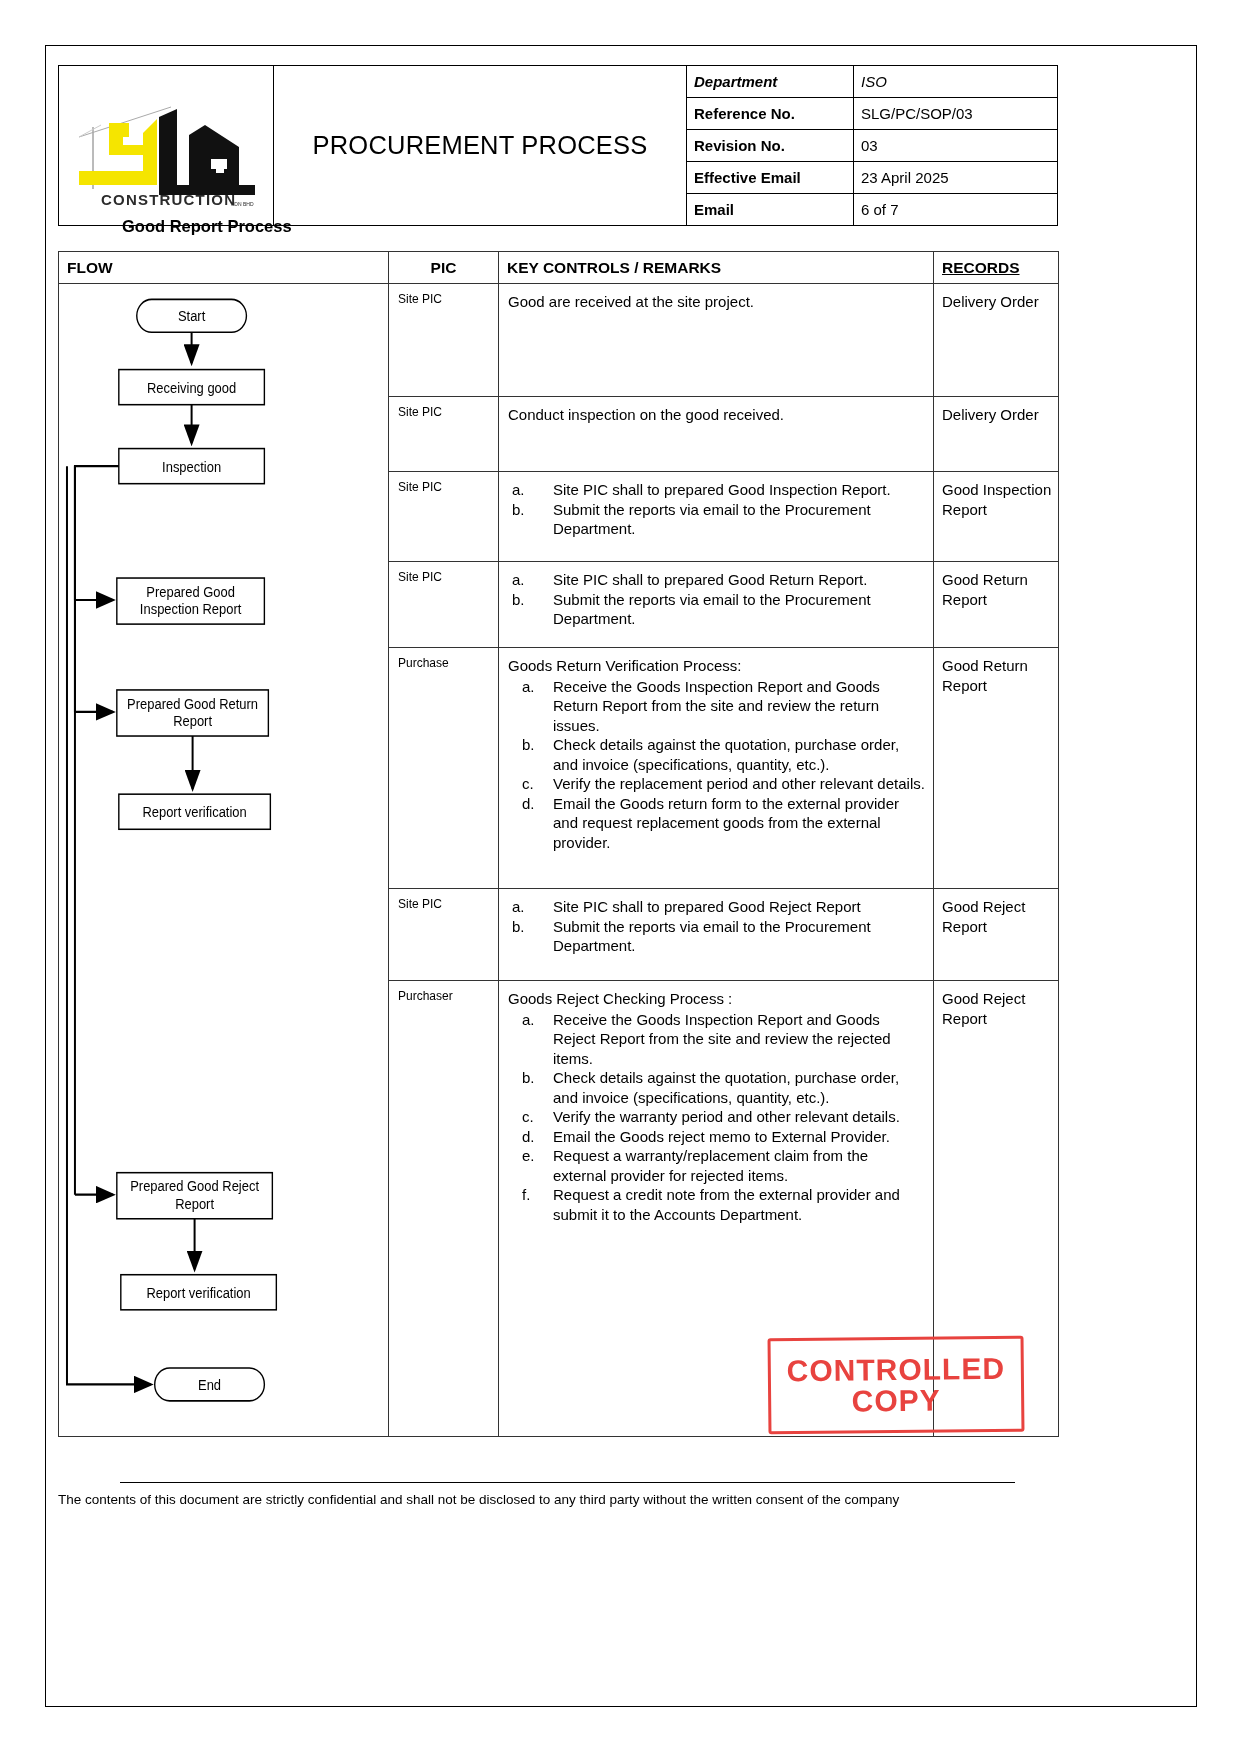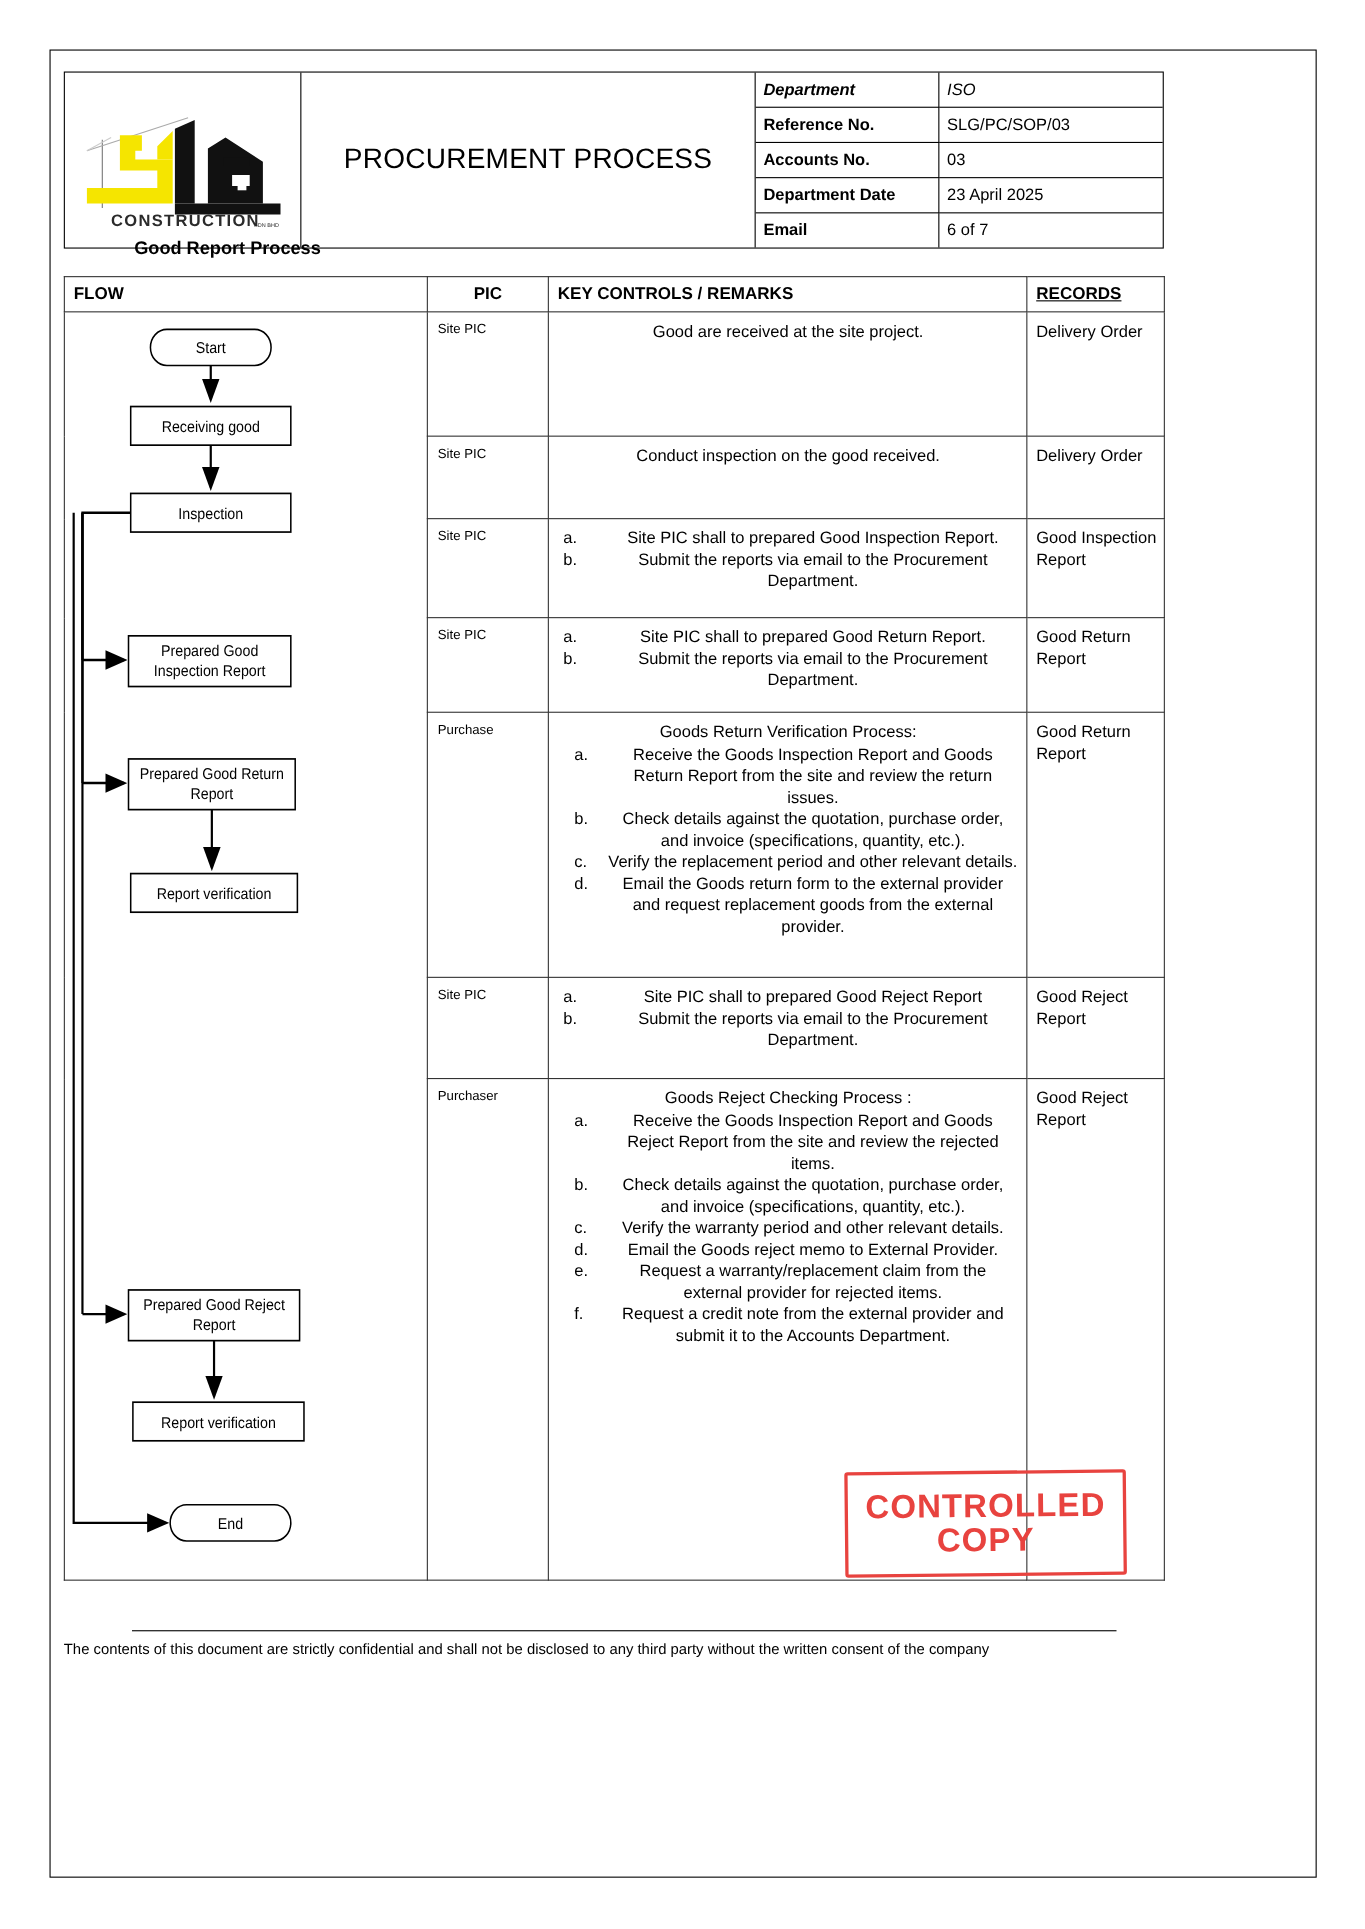--- a/index.html
+++ b/index.html
@@ -128,21 +128,20 @@
   th.col-rec    { width: 125px; text-decoration: underline; }
 
   td.cell-pic {
     font-size: 12px;
     padding: 8px 8px 8px 9px;
   }
   td.cell-key {
     font-size: 15px;
     padding: 8px 8px 8px 9px;
     line-height: 1.3;
-    text-align: center;
   }
   td.cell-rec {
     font-size: 15px;
     padding: 8px 6px 8px 8px;
     line-height: 1.3;
   }
   td.cell-flow {
     padding: 0;
     position: relative;
   }
@@ -260,25 +259,25 @@
         <tbody>
           <tr>
             <td>Department</td>
             <td>ISO</td>
           </tr>
           <tr>
             <td>Reference No.</td>
             <td>SLG/PC/SOP/03</td>
           </tr>
           <tr>
-            <td>Accounts No.</td>
+            <td>Revision No.</td>
             <td>03</td>
           </tr>
           <tr>
-            <td>Department Date</td>
+            <td>Effective Email</td>
             <td>23 April 2025</td>
           </tr>
           <tr>
             <td>Email</td>
             <td>6 of 7</td>
           </tr>
         </tbody>
       </table>
     </div>
   </div>

